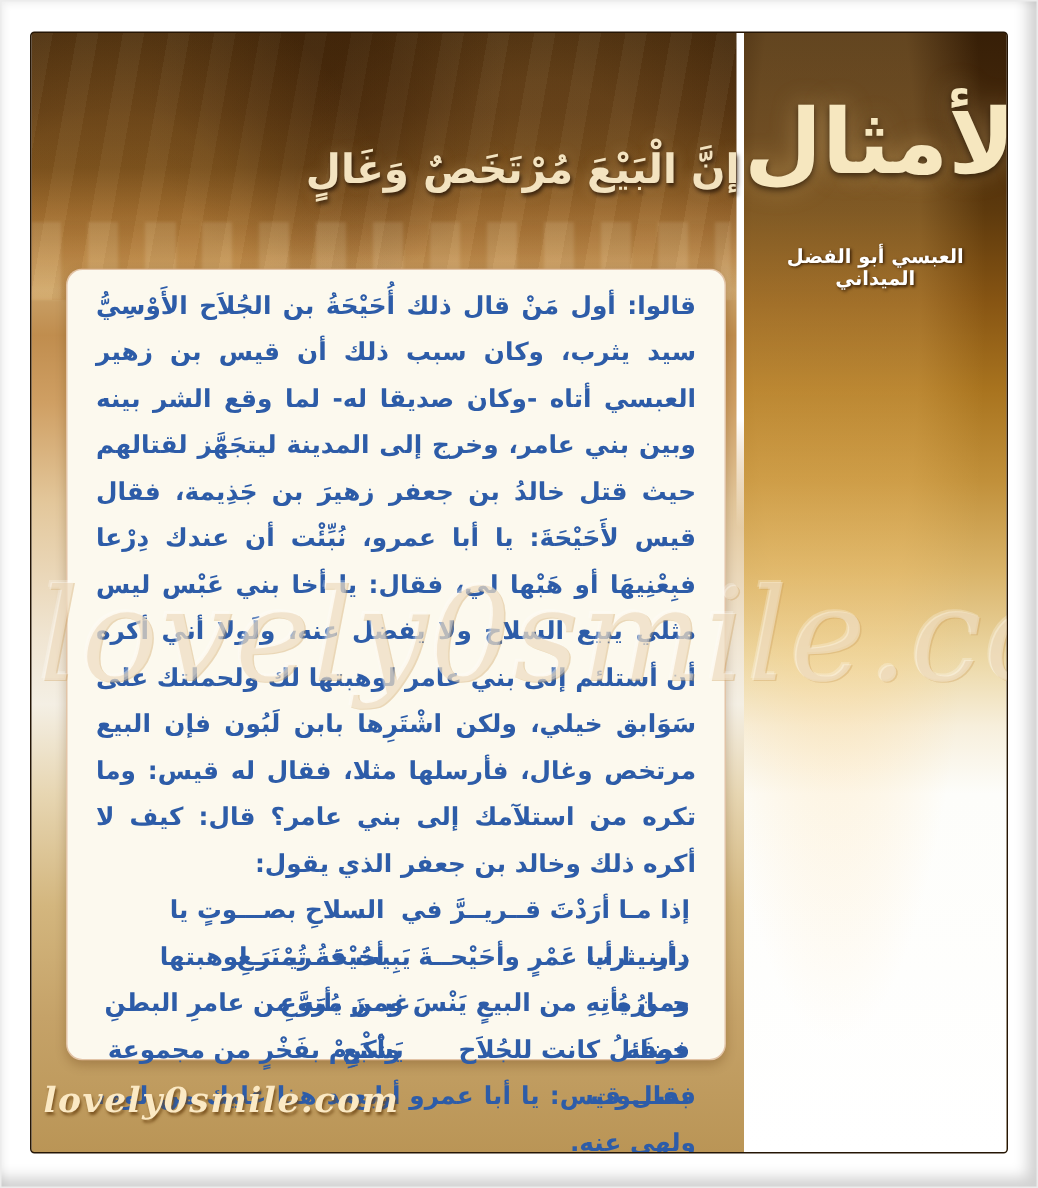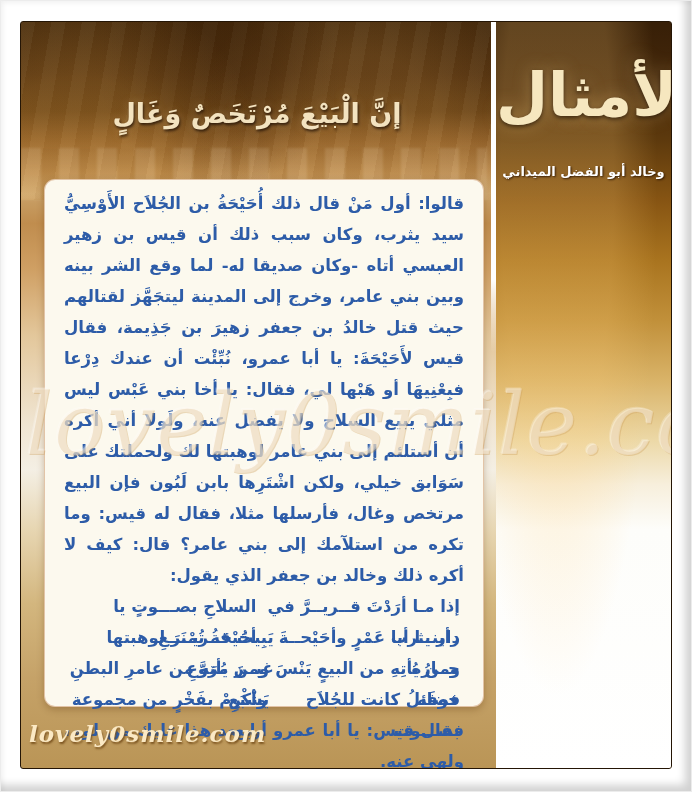--- a/index.html
+++ b/index.html
@@ -49,21 +49,21 @@
     position:absolute;top:18px;right:0;width:175px;text-align:center;
     font-size:60px;font-weight:bold;line-height:110px;color:#f6e7bf;
     text-shadow:0 2px 4px rgba(25,12,0,0.65), 0 0 18px rgba(255,220,150,0.35);
   }
   .logo-subtitle{
     position:absolute;top:142px;right:0;width:175px;text-align:center;direction:rtl;
     font-size:13px;font-weight:bold;color:#ffffff;
     text-shadow:1px 1px 2px rgba(40,18,0,0.85);
   }
   .page-title{
-    position:absolute;top:76px;left:0;width:472px;text-align:center;direction:rtl;
+    position:absolute;top:76px;left:0;width:472px;text-align:right;direction:rtl;
     font-size:27px;font-weight:bold;color:#f3e3c0;letter-spacing:1px;
     text-shadow:1px 2px 3px rgba(30,14,2,0.8), 0 0 10px rgba(255,225,160,0.25);
   }
   .text-panel{
     position:absolute;left:23px;top:157px;width:440px;height:528px;
     background:#fcf9ee;border:1px solid rgba(195,130,80,0.45);border-radius:11px;
     box-shadow:0 3px 7px rgba(85,45,8,0.28);
     padding:8px 19px 0 19px;direction:rtl;z-index:2;
   }
   .body-text{
@@ -94,21 +94,21 @@
 <body>
 
 <div class="stage">
   <div class="inner">
 
     <div class="ornament"></div>
     <div class="ghost-band"></div>
 
     <div class="side-panel">
       <div class="logo-title">الأمثال</div>
-      <div class="logo-subtitle">وخالد أبو الفضل الميداني</div>
+      <div class="logo-subtitle">العبسي أبو الفضل الميداني</div>
     </div>
     <div class="side-divider"></div>
 
     <div class="page-title">إنَّ الْبَيْعَ مُرْتَخَصٌ وَغَالٍ</div>
 
     <div class="text-panel">
       <div class="body-text">
         <p class="prose">قالوا: أول مَنْ قال ذلك أُحَيْحَةُ بن الجُلاَح الأَوْسِيُّ سيد يثرب، وكان سبب ذلك أن قيس بن زهير العبسي أتاه -وكان صديقا له- لما وقع الشر بينه وبين بني عامر، وخرج إلى المدينة ليتجَهَّز لقتالهم حيث قتل خالدُ بن جعفر زهيرَ بن جَذِيمة، فقال قيس لأَحَيْحَةَ: يا أبا عمرو، نُبِّئْت أن عندك دِرْعا فبِعْنِيهَا أو هَبْها لي، فقال: يا أخا بني عَبْس ليس مثلي يبيع السلاح ولا يفضل عنه، ولَولا أني أكره أن أستلئم إلى بني عامر لوهبتها لك ولحملتك على سَوَابق خيلي، ولكن اشْتَرِها بابن لَبُون فإن البيع مرتخص وغال، فأرسلها مثلا، فقال له قيس: وما تكره من استلآمك إلى بني عامر؟ قال: كيف لا أكره ذلك وخالد بن جعفر الذي يقول:</p>
         <div class="poem-line">
           <span>إذا مـا أرَدْتَ قــريــرَّ في دار يثرب</span>

